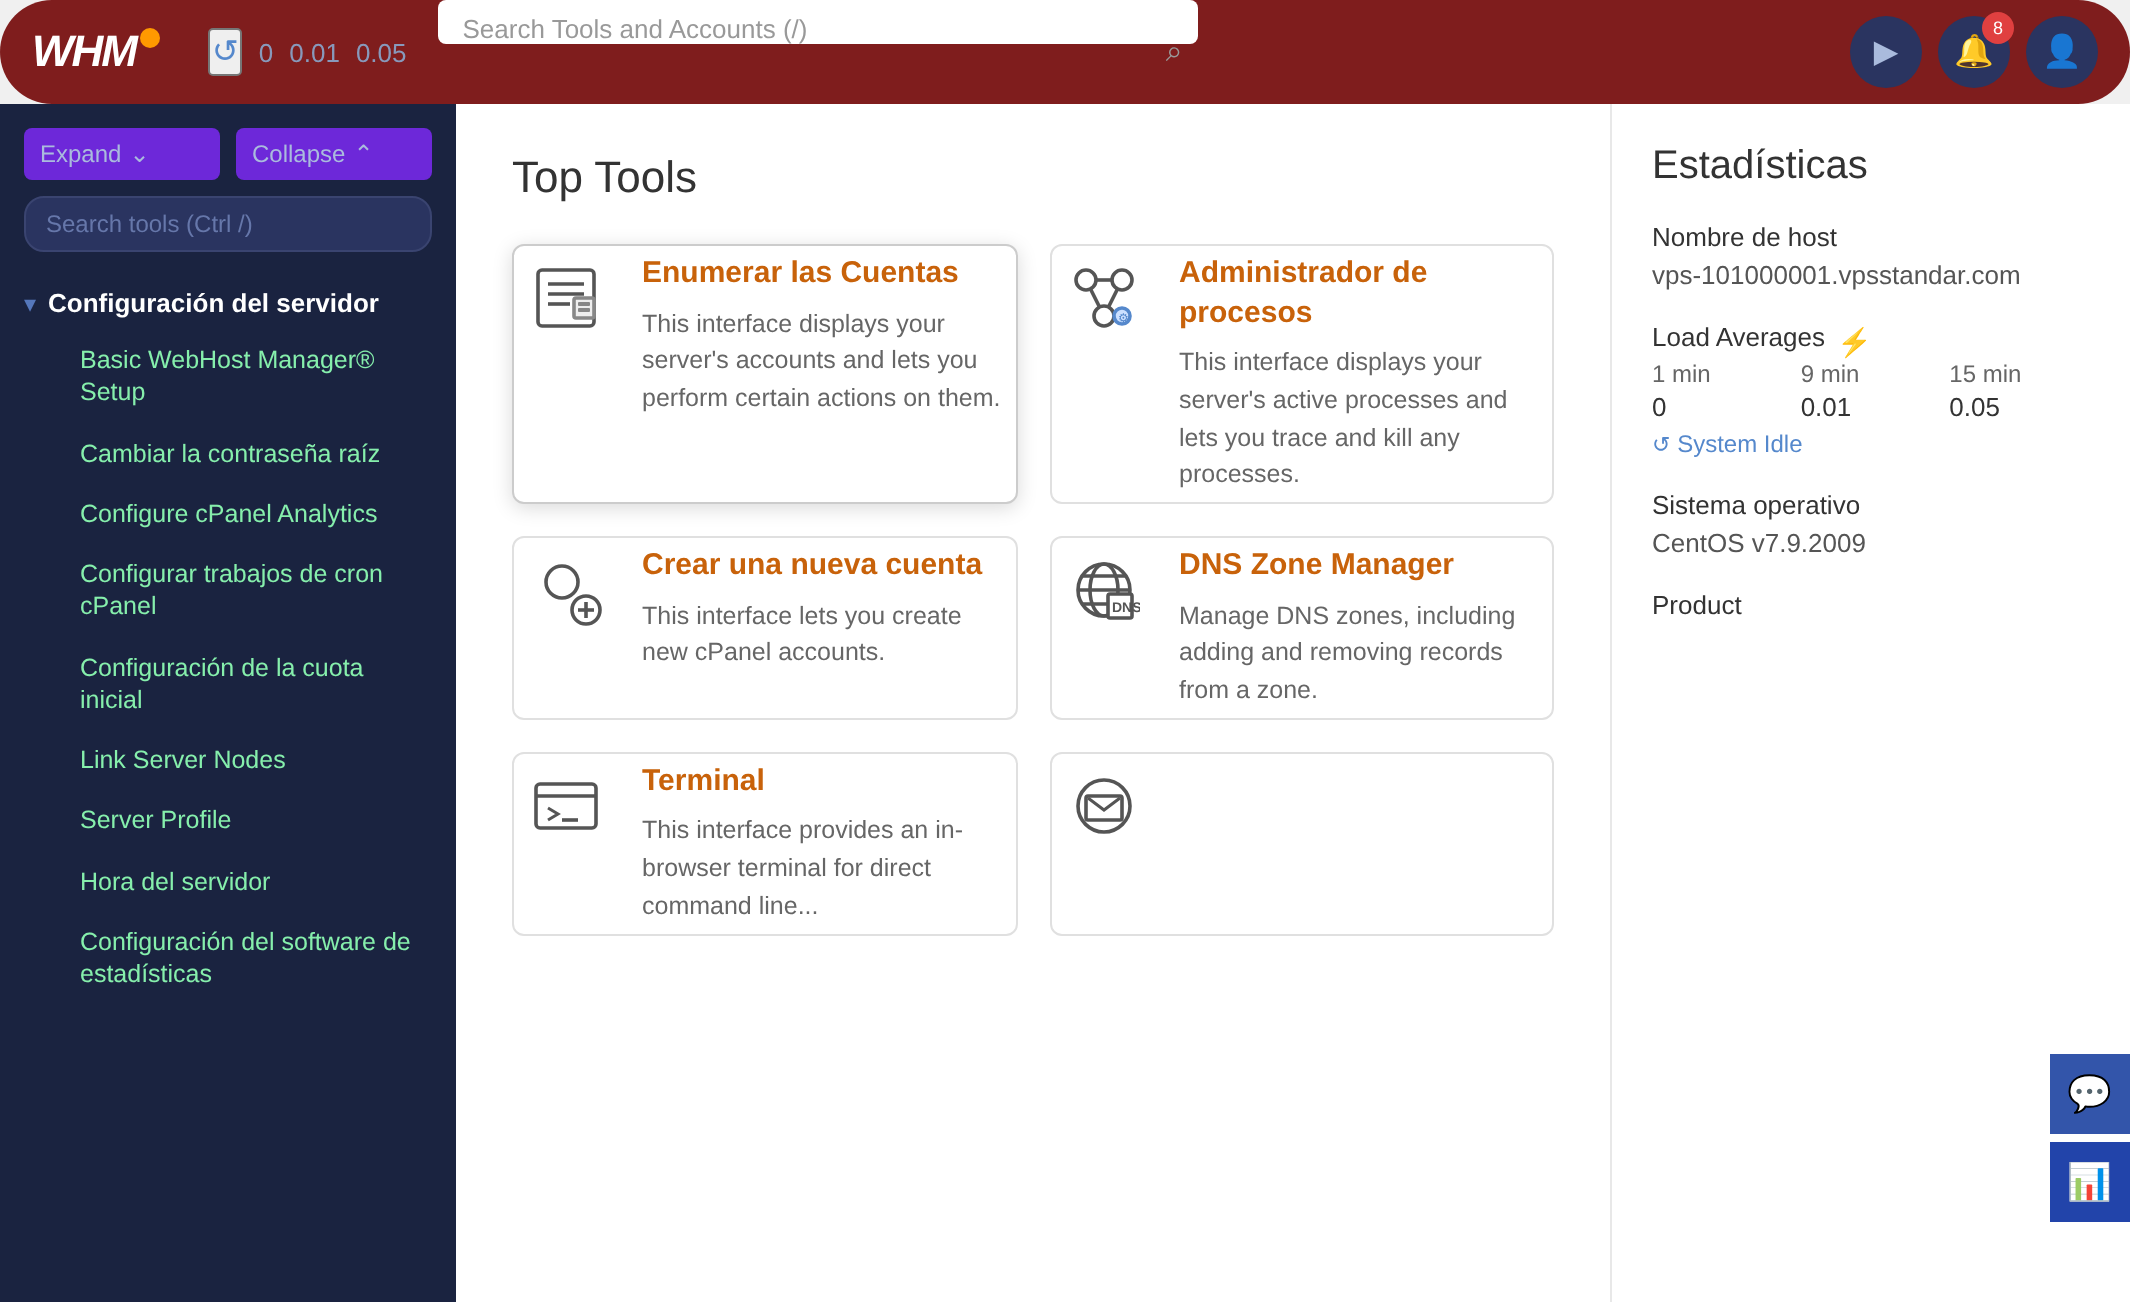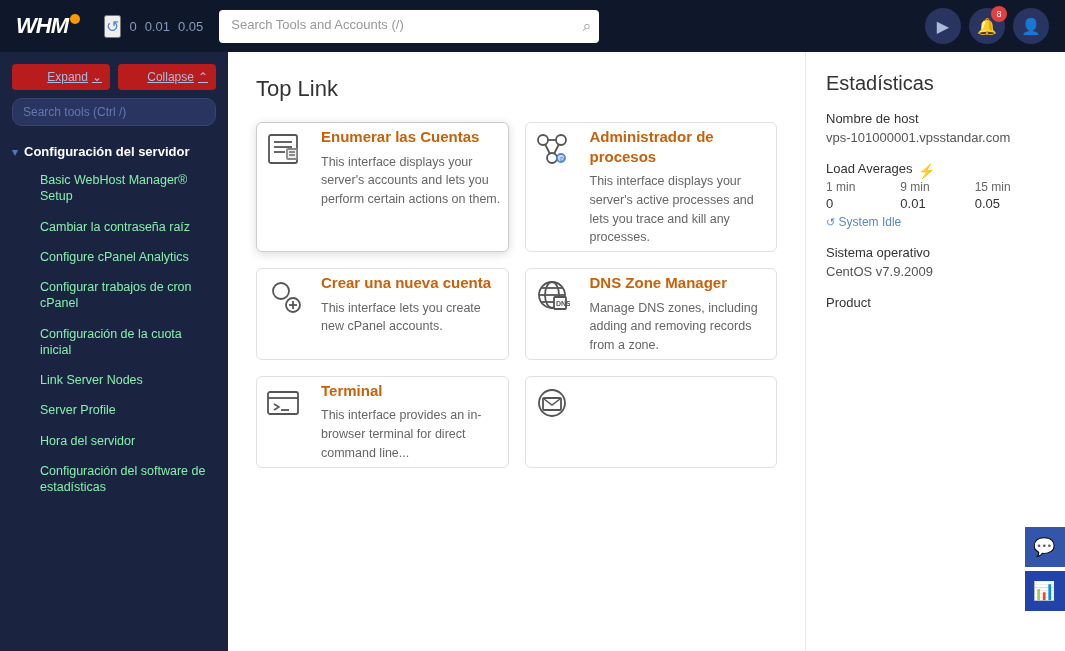--- a/index.html
+++ b/index.html
@@ -1,25 +1,25 @@
 <!DOCTYPE html>
 <html><head>
   <meta charset="utf-8">
   <style>
     * { box-sizing: border-box; margin: 0; padding: 0; }
     body { font-family: -apple-system, BlinkMacSystemFont, 'Segoe UI', sans-serif; font-size: 14px; background: #f0f0f0; display: flex; flex-direction: column; height: 651px; width: 1065px; overflow: hidden; }
 
     
     .topbar {
-      background: #0f172a;
-      display: flex;
-      align-items: center;
+      background: #7f1d1d;
+      display: flex;
       padding: 0 16px;
       height: 52px;
       flex-shrink: 0;
+      border-radius: 26px;
     }
     .logo {
       display: flex;
       align-items: center;
       margin-right: 24px;
     }
     .logo-text {
       color: white;
       font-size: 22px;
       font-weight: 900;
@@ -42,21 +42,21 @@
       margin-right: 16px;
     }
     .refresh-icon { color: #5588cc; font-size: 16px; cursor: pointer; }
     .search-bar {
       flex: 1;
       max-width: 380px;
       position: relative;
     }
     .search-bar input {
       width: 100%;
-      padding: 7px 36px 11px 12px;
+      padding: 7px 36px 0 12px;
       border: none;
       border-radius: 4px;
       background: white;
       font-size: 13px;
       color: #333;
     }
     .search-bar input::placeholder { color: #999; }
     .search-icon-btn {
       position: absolute;
       right: 8px;
@@ -117,32 +117,31 @@
       overflow-y: auto;
       overflow-x: hidden;
     }
     .sidebar-controls {
       display: flex;
       gap: 8px;
       padding: 12px 12px 8px;
     }
     .sidebar-btn {
       flex: 1;
-      background: #b91c1c;
+      background: #6d28d9;
       color: #aabbdd;
       border: none;
       border-radius: 4px;
       padding: 6px 8px;
       font-size: 12px;
       cursor: pointer;
       display: flex;
       align-items: center;
-      justify-content: flex-end;
+      justify-content: flex-start;
       gap: 4px;
-      text-decoration: underline;
     }
     .sidebar-search {
       margin: 0 12px 8px;
       padding: 6px 10px;
       background: #2a3460;
       border: 1px solid #3a4470;
       border-radius: 10px;
       color: #aabbdd;
       font-size: 12px;
       width: calc(100% - 24px);
@@ -382,21 +381,21 @@
       <div class="sidebar-item">Link Server Nodes</div>
       <div class="sidebar-item">Server Profile</div>
       <div class="sidebar-item">Hora del servidor</div>
       <div class="sidebar-item">Configuración del software de estadísticas</div>
     </div>
   </nav>
 
   <div class="content-area">
 
     <main class="main-content">
-      <h1 class="section-title">Top Link</h1>
+      <h1 class="section-title">Top Tools</h1>
 
       <div class="tools-grid">
 
         <div class="tool-card active">
           <div class="tool-icon">
             <svg viewBox="0 0 36 36" fill="none" stroke="#555" stroke-width="1.8">
               <rect x="4" y="4" width="28" height="28" rx="2" stroke="#555"></rect>
               <line x1="9" y1="11" x2="27" y2="11"></line>
               <line x1="9" y1="16" x2="27" y2="16"></line>
               <line x1="9" y1="21" x2="20" y2="21"></line>

